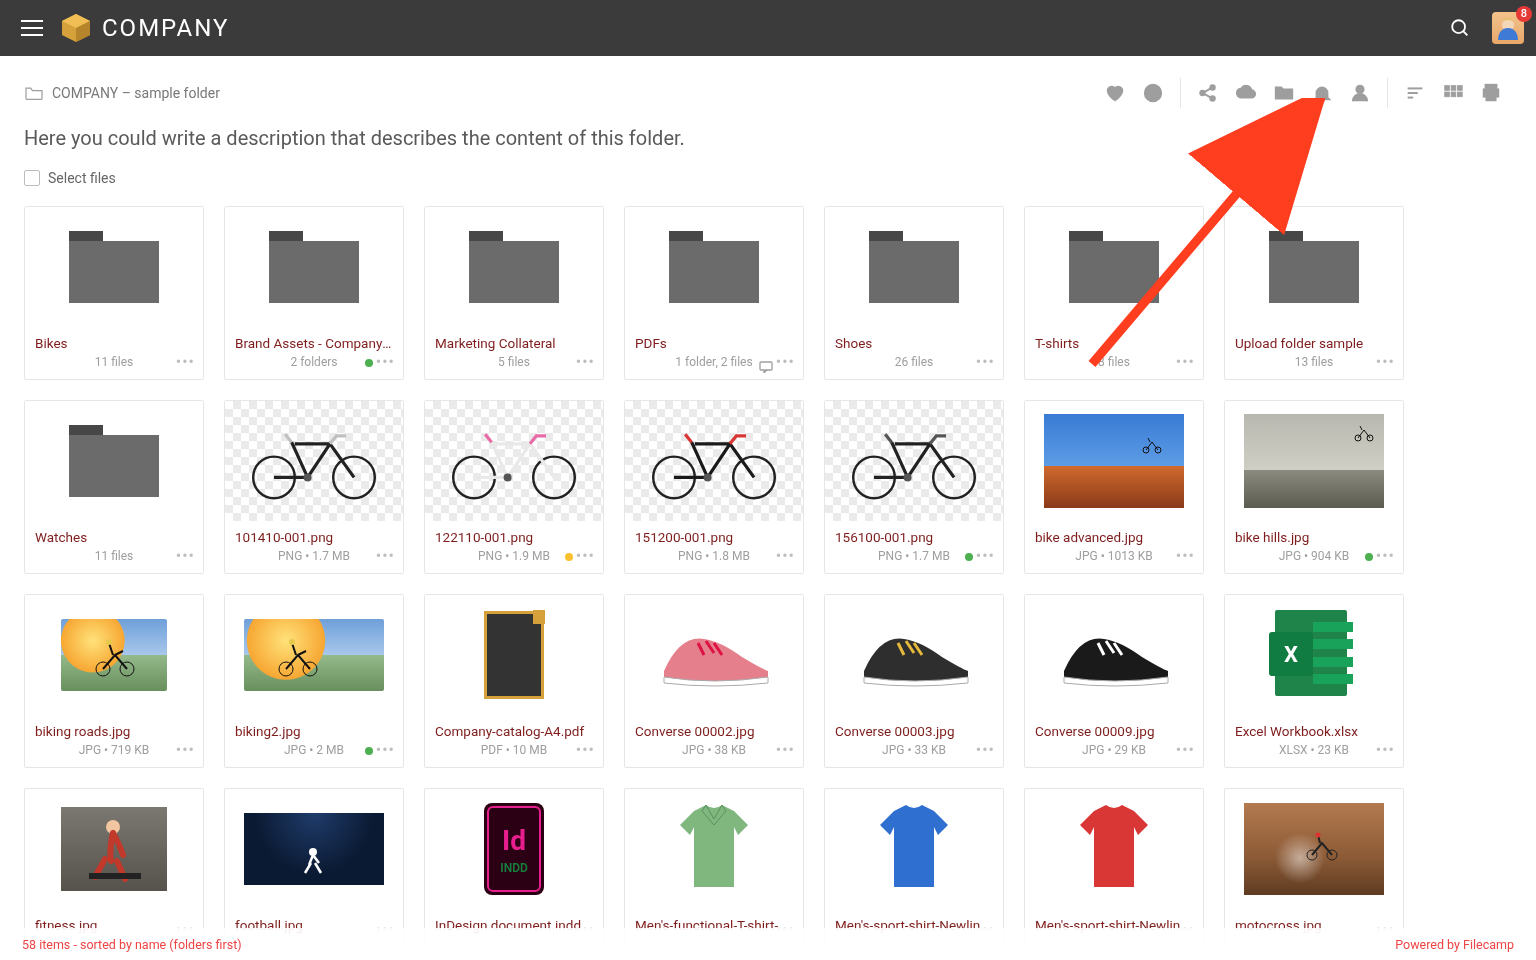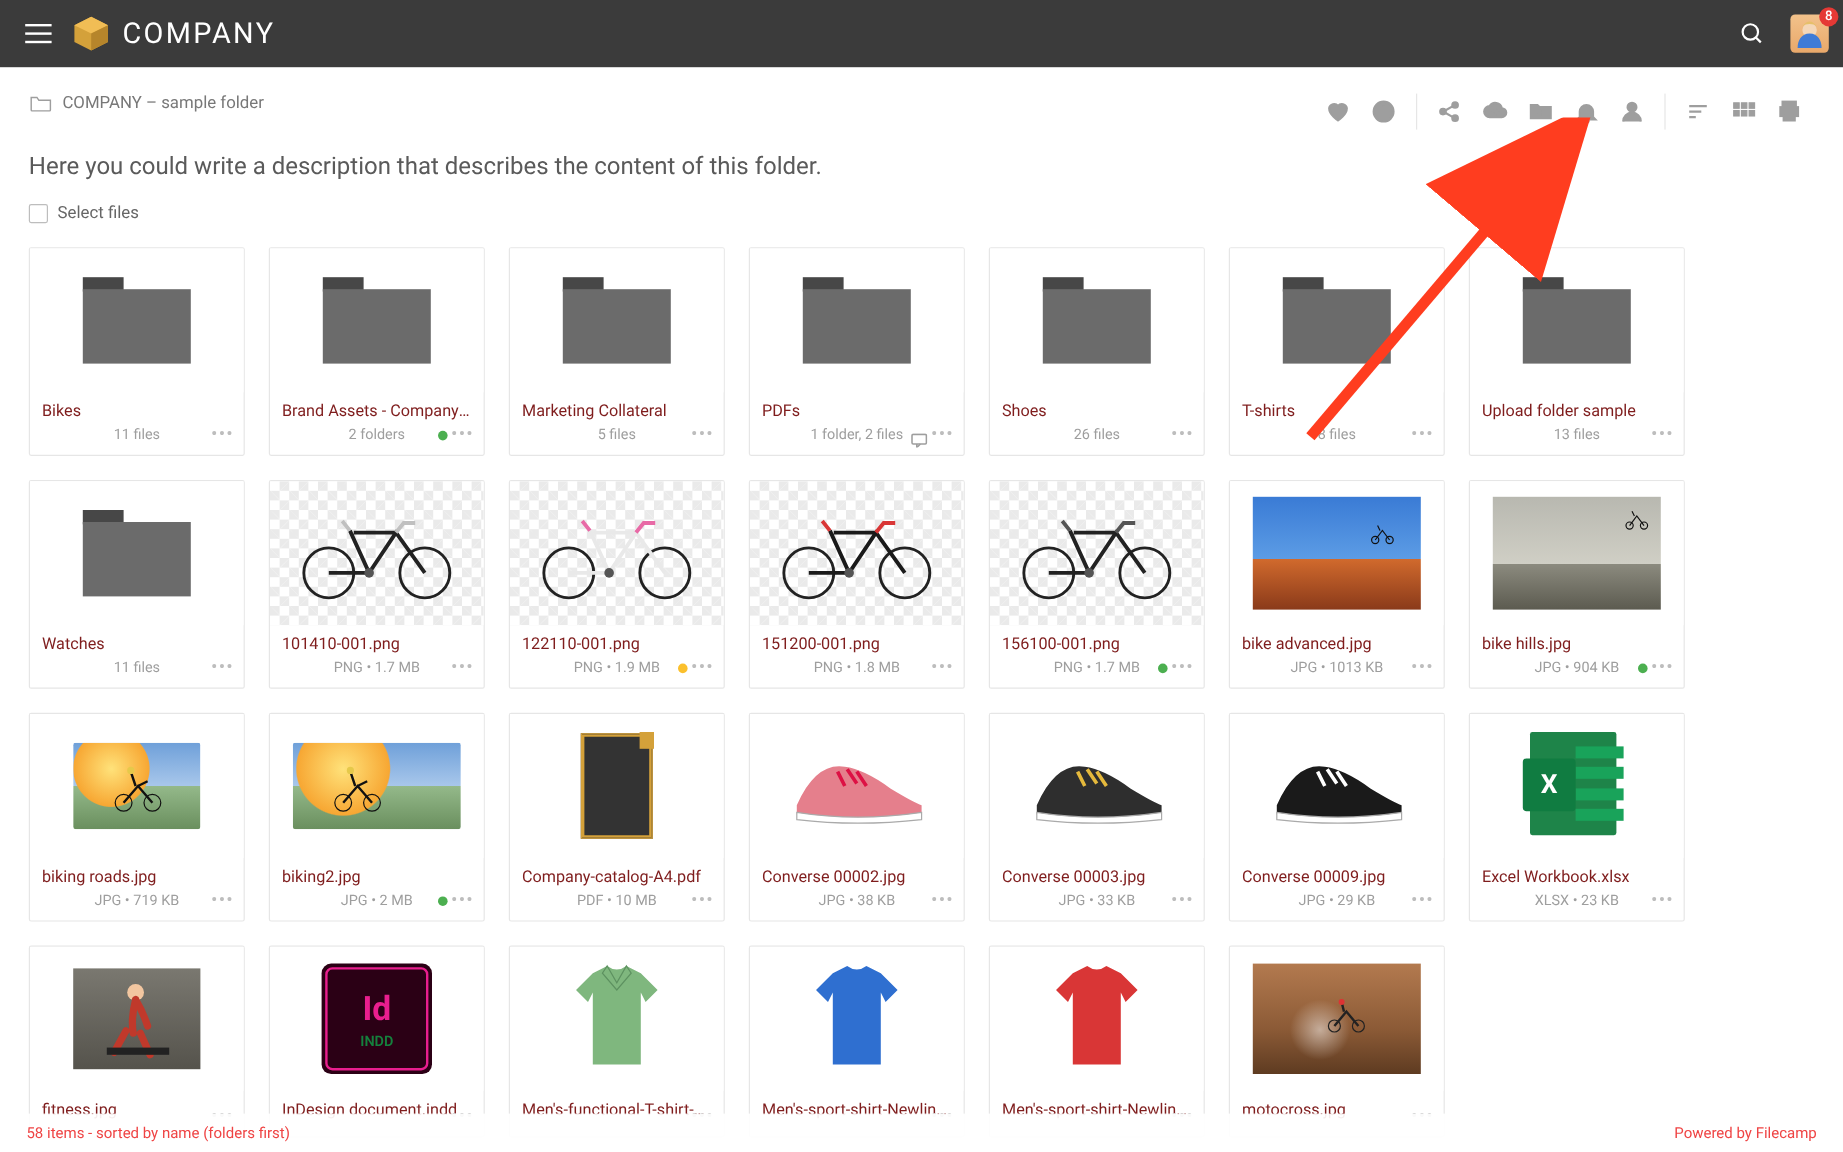--- a/index.html
+++ b/index.html
@@ -13,21 +13,21 @@
   .logo-mark { width:32px; height:32px; }
   .logo-text { color:#fff; font-size: 24px; letter-spacing: 2px; font-weight: 400; }
   .header-spacer { flex:1; }
   .header-right { display:flex; align-items:center; gap:14px; }
   .search-btn { width:36px; height:36px; display:flex; align-items:center; justify-content:center; cursor:pointer; }
   .avatar-wrap { position:relative; width:32px; height:32px; }
   .avatar { width:32px; height:32px; border-radius: 4px; background: linear-gradient(#f2c28b,#e9a86a); display:flex; align-items:flex-end; justify-content:center; overflow:hidden; }
   .avatar svg { width: 30px; height:30px; }
   .badge { position:absolute; top:-6px; right:-8px; background:#e53935; color:#fff; font-size:11px; line-height:16px; min-width:16px; text-align:center; border-radius:8px; padding:0 4px; font-weight:500; }
   
-  .toolbar-row { display:flex; align-items:flex-start; padding: 22px 34px 0 24px; }
+  .toolbar-row { display:flex; align-items:center; padding: 22px 34px 0 24px; }
   .breadcrumb { display:flex; align-items:center; gap:8px; color:#787878; font-size:14px; }
   .folder-ic { width:20px; height:16px; }
   .toolbar-spacer { flex:1; }
   .action-icons { display:flex; align-items:center; gap:16px; color:#9e9e9e; }
   .action-group { display:flex; align-items:center; gap:16px; }
   .sep { width:1px; height:30px; background:#e6e6e6; }
   .ic { width:22px; height:22px; display:flex; align-items:center; justify-content:center; cursor:pointer; }
   .ic svg { width:22px; height:22px; fill:#9e9e9e; stroke:#9e9e9e; }
   
   .description { padding: 18px 24px 0 24px; color:#5a5a5a; font-size: 20px; font-weight:400; }
@@ -68,21 +68,21 @@
   .sky.rock { background: linear-gradient(#b8b8b0 0%, #d0cfc5 60%, #8b8a7e 60%, #5c5b50 100%); }
   .sky .rider { position:absolute; top:20px; right:20px; width:24px; height:20px; }
   .cyclist { width:106px; height:72px; background: radial-gradient(circle at 30% 30%, #ffe27a 0%, #f7a733 35%, transparent 36%), linear-gradient(#6fa0d9, #a8c7eb 50%, #94b98a 50%, #6a8f5e); position:relative; border-radius:2px; }
   .cyclist .fig { position:absolute; left:32px; top:18px; width:46px; height:40px; }
   .stadium { width:140px; height:72px; background: radial-gradient(ellipse at 50% 0%, #1f3c6b 0%, #0b1a33 60%), linear-gradient(#0c5b2d 60%, #0a4d26); position:relative; }
   .stadium .pl { position:absolute; left:50%; top:34px; transform:translateX(-50%); width:26px; height:28px; }
   .gym { width:106px; height:84px; background: linear-gradient(#7a7870, #55534c); position:relative; }
   .gym .fig { position:absolute; left:24px; top:8px; width:60px; height:70px; }
   .catalog-box { width:60px; height:88px; background:#333; border:1px solid #d4a13a; box-shadow: 0 0 0 2px #d4a13a inset; position:relative; }
   .catalog-box::after { content:""; position:absolute; right:-2px; top:-2px; width:12px; height:14px; background:#d4a13a; }
-  .infile { width:92px; height:92px; border-radius:8px; background:#2b0015; display:flex; flex-direction:column; align-items:center; justify-content:center; position:relative; }
+  .infile { width:60px; height:92px; border-radius:8px; background:#2b0015; display:flex; flex-direction:column; align-items:center; justify-content:center; position:relative; }
   .infile::before { content:""; position:absolute; inset:3px; border:2px solid #e91e8e; border-radius:6px; }
   .infile .big { color:#e91e8e; font-size:28px; font-weight:700; z-index:1; }
   .infile .lab { color:#15803d; font-size:12px; font-weight:600; margin-top:4px; z-index:1; }
   .xlsx { width:90px; height:90px; position:relative; }
   .xlsx .back { position:absolute; left:6px; top:0; width:72px; height:86px; background:#1e8449; border-radius:2px; }
   .xlsx .front { position:absolute; left:0; top:22px; width:44px; height:44px; background:#107c41; border-radius:3px; display:flex; align-items:center; justify-content:center; color:#fff; font-size:22px; font-weight:700; }
   .xlsx .lines { position:absolute; right:6px; top:8px; width:40px; height:70px; display:flex; flex-direction:column; justify-content:space-around; }
   .xlsx .lines span { height:10px; background:#19a35a; }
   .moto { width:140px; height:92px; background: radial-gradient(circle at 40% 60%, rgba(255,255,255,0.5) 0%, transparent 25%), linear-gradient(#b37a4f 0%, #8b5a36 60%, #5e3b21 100%); position:relative; }
   .moto .rider { position:absolute; left:60px; top:28px; width:36px; height:30px; }
@@ -567,20 +567,37 @@
           </div>
         </div>
         <div class="meta">
           <div class="title">fitness.jpg</div>
           <div class="sub"></div>
           <div class="dots">•••</div>
         </div>
       </div>
       <div class="card">
         <div class="thumb">
+          <div class="photo">
+            <div class="stadium">
+              <svg class="pl" viewBox="0 0 26 28">
+                <circle cx="12" cy="5" r="4" fill="#fff"></circle>
+                <path d="M12 8 L8 18 M12 8 L18 16 M10 16 L4 26 M14 16 L20 26" stroke="#fff" stroke-width="2.5" fill="none"></path>
+              </svg>
+            </div>
+          </div>
+        </div>
+        <div class="meta">
+          <div class="title">football.jpg</div>
+          <div class="sub"></div>
+          <div class="dots">•••</div>
+        </div>
+      </div>
+      <div class="card">
+        <div class="thumb">
           <div class="infile">
             <div class="big">Id</div>
             <div class="lab">INDD</div>
           </div>
         </div>
         <div class="meta">
           <div class="title">InDesign document.indd</div>
           <div class="sub"></div>
           <div class="dots">•••</div>
         </div>

